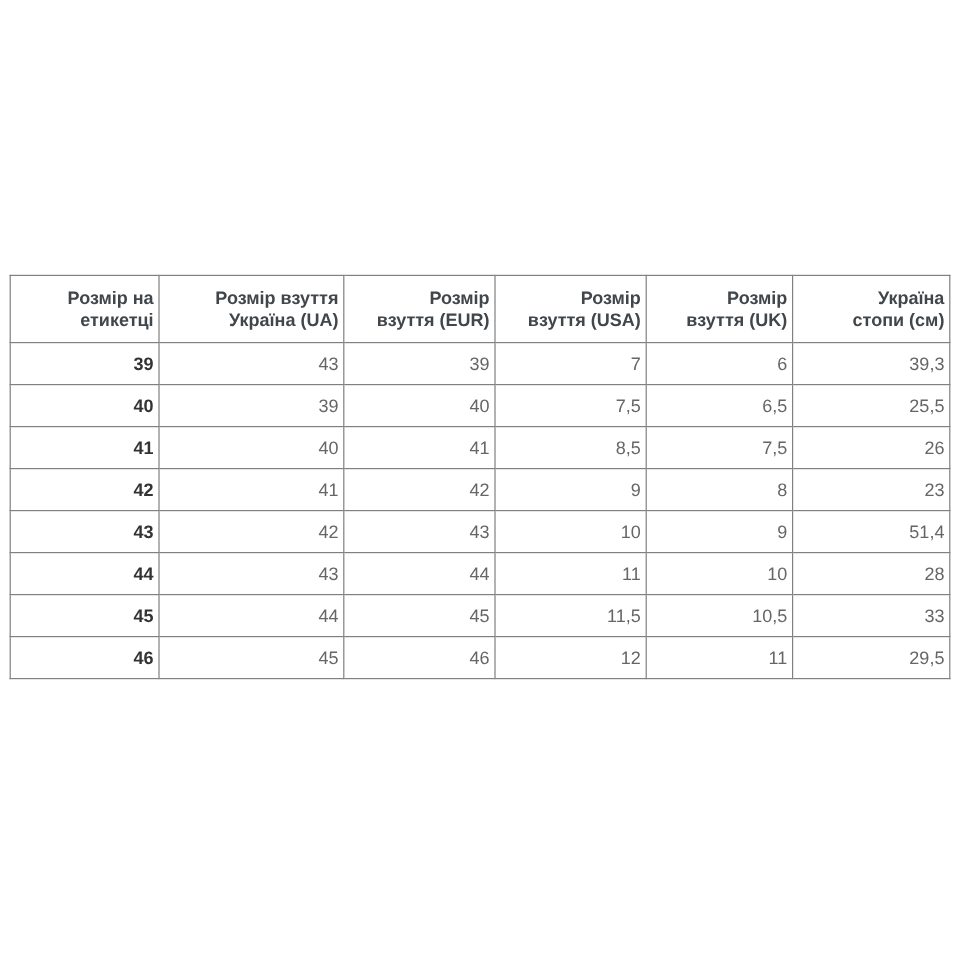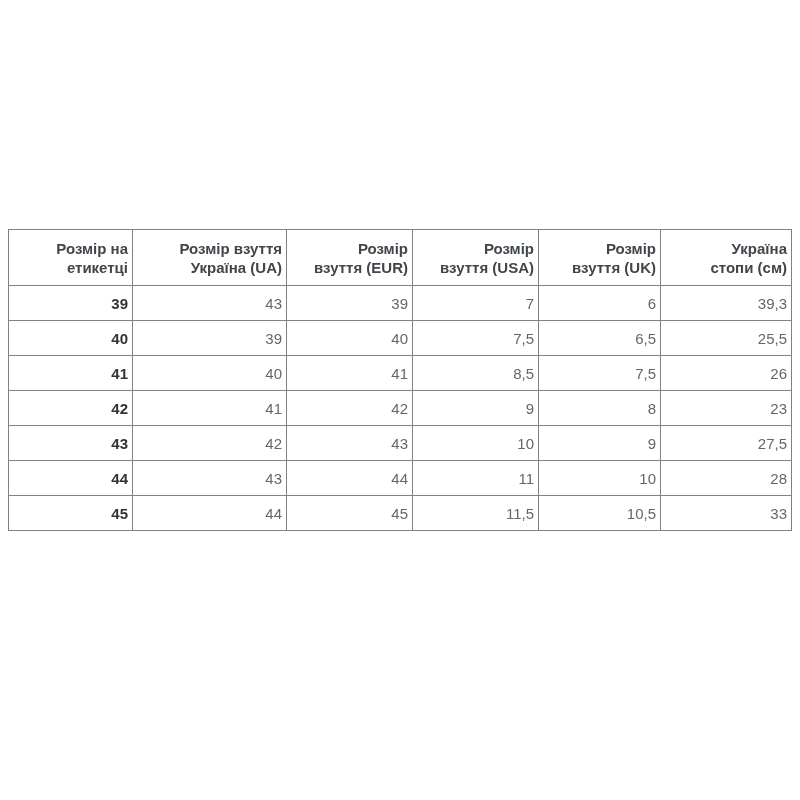--- a/index.html
+++ b/index.html
@@ -122,33 +122,41 @@
           <td>9</td>
           <td>8</td>
           <td>23</td>
         </tr>
         <tr>
           <td>43</td>
           <td>42</td>
           <td>43</td>
           <td>10</td>
           <td>9</td>
-          <td>27,5</td>
+          <td>51,4</td>
         </tr>
         <tr>
           <td>44</td>
           <td>43</td>
           <td>44</td>
           <td>11</td>
           <td>10</td>
           <td>28</td>
         </tr>
         <tr>
           <td>45</td>
           <td>44</td>
           <td>45</td>
           <td>11,5</td>
           <td>10,5</td>
           <td>33</td>
         </tr>
+        <tr>
+          <td>46</td>
+          <td>45</td>
+          <td>46</td>
+          <td>12</td>
+          <td>11</td>
+          <td>29,5</td>
+        </tr>
       </tbody>
   </table>
 </div>
 
 </body></html>

